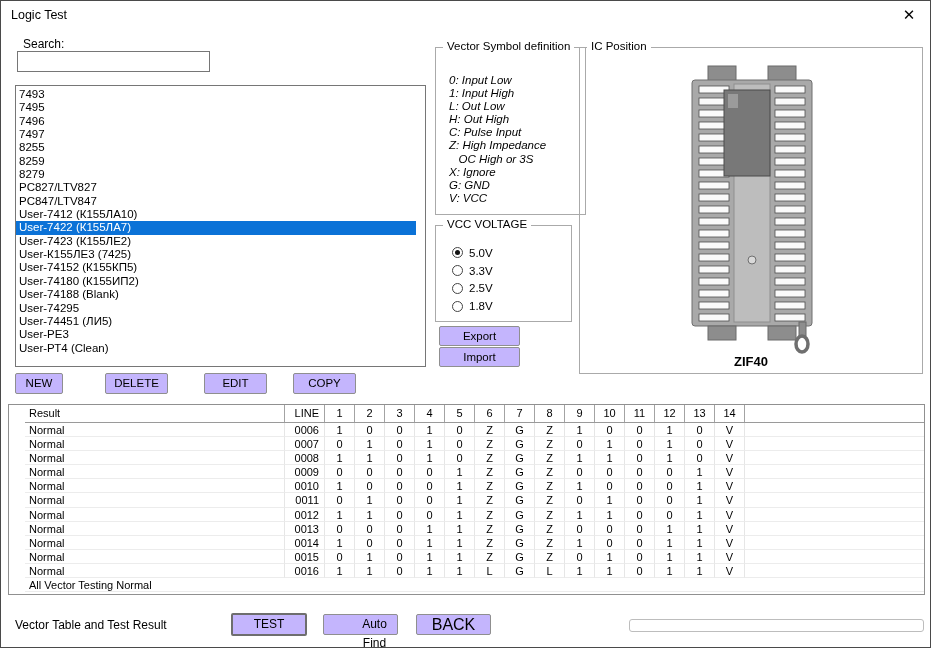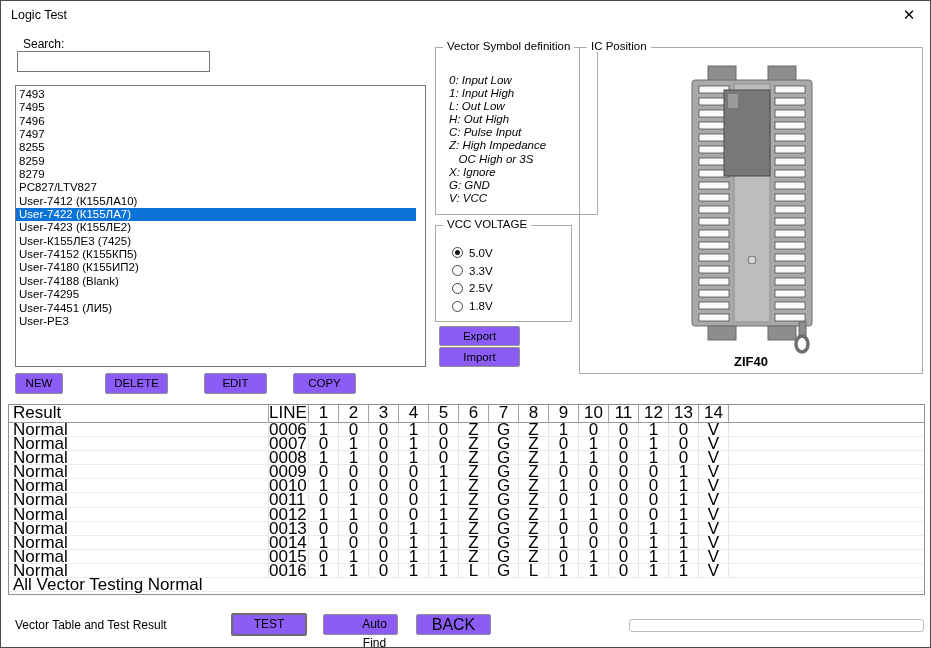--- a/index.html
+++ b/index.html
@@ -8,47 +8,47 @@
   
   #title{position:absolute;left:10px;top:7px;font-size:12.5px;}
   #close{position:absolute;right:10px;top:4px;width:22px;height:20px;text-align:center;font-size:15px;line-height:20px;cursor:pointer;}
   
   #search-input{position:absolute;left:16px;top:50px;width:193px;height:21px;border:1px solid #767676;box-sizing:border-box;font-size:12px;padding:1px 3px;font-family:"Liberation Sans",sans-serif;outline:none;}
   
   #chip-list{position:absolute;left:14px;top:84px;width:411px;height:282px;border:1px solid #767676;box-sizing:border-box;overflow:hidden;padding-top:2px;background:#fff;}
   .list-item{height:13.35px;line-height:13.5px;font-size:11.5px;padding-left:3px;white-space:nowrap;cursor:default;}
   .list-item.selected{background:#0b72d7;color:#fff;margin-right:9px;}
   
-  .btn{position:absolute;background:#8b5cf6;border:1px solid #8f8f8f;border-radius:2px;font-size:11.5px;text-align:center;cursor:pointer;box-sizing:border-box;}
+  .btn{position:absolute;background:#c4b5fd;border:1px solid #8f8f8f;border-radius:2px;font-size:11.5px;text-align:center;cursor:pointer;box-sizing:border-box;}
   #btn-new{left:14px;top:372px;width:48px;height:21px;line-height:19px;}
   #btn-delete{left:104px;top:372px;width:63px;height:21px;line-height:19px;}
   #btn-edit{left:203px;top:372px;width:63px;height:21px;line-height:19px;}
   #btn-copy{left:292px;top:372px;width:63px;height:21px;line-height:19px;}
   #btn-export{left:438px;top:325px;width:81px;height:20px;line-height:18px;}
   #btn-import{left:438px;top:346px;width:81px;height:20px;line-height:18px;}
   #btn-test{left:230px;top:612px;width:76px;height:23px;line-height:19px;border:2px solid #6e6e6e;font-size:12px;}
   #btn-autofind{left:322px;top:613px;width:75px;height:21px;line-height:19px;font-size:12px;padding-left:28px;}
   #btn-back{left:415px;top:613px;width:75px;height:21px;line-height:19px;font-size:16px;}
   
   .group{position:absolute;border:1px solid #aaaaaa;box-sizing:border-box;}
   .group-label{position:absolute;top:-8px;left:7px;background:#fff;padding:0 4px;font-size:11.5px;white-space:nowrap;}
-  #grp-symbols{left:434px;top:46px;width:163px;height:168px;}
+  #grp-symbols{left:434px;top:46px;width:151px;height:168px;}
   #symbol-lines{position:absolute;left:13px;top:26px;font-style:italic;}
   .sym-line{font-size:11.5px;line-height:13.1px;white-space:pre;}
   #grp-vcc{left:434px;top:224px;width:137px;height:97px;}
   #vcc-options{position:absolute;left:16px;top:18px;}
   .radio-row{display:flex;align-items:center;height:17.8px;font-size:11.5px;cursor:pointer;}
   .radio{display:inline-block;width:11px;height:11px;border:1px solid #444;border-radius:50%;margin-right:6px;box-sizing:border-box;background:#fff;position:relative;}
   .radio.checked::after{content:"";position:absolute;left:2px;top:2px;width:5px;height:5px;border-radius:50%;background:#111;}
   #grp-ic{left:578px;top:46px;width:344px;height:327px;text-decoration:underline;}
   #zif-svg{position:absolute;left:92px;top:16px;}
   #zif-label{position:absolute;left:0;top:306px;width:100%;text-align:center;font-weight:bold;font-size:13px;}
   
   #vector-table{position:absolute;left:7px;top:403px;width:917px;height:191px;border:1px solid #909090;box-sizing:border-box;overflow:hidden;background:#fff;}
-  .trow{display:flex;height:14.1px;line-height:14.1px;font-size:17px;}
+  .trow{display:flex;height:14.1px;line-height:14.1px;font-size:11px;margin-left:16px;}
   .trow.thead{height:17px;line-height:16px;border-bottom:1px solid #9a9a9a;}
   .hcell{box-sizing:border-box;border-right:1px solid #a3a3a3;}
   .tcell{box-sizing:border-box;border-right:1px solid #e6e6e6;border-bottom:1px solid #ececec;}
   .c-result{width:260px;padding-left:4px;text-align:left;}
   .c-line{width:40px;text-align:right;padding-right:5px;}
   .c-val{width:30px;text-align:center;}
   .c-fill{flex:1;border-right:none;}
   .c-summary{width:100%;padding-left:4px;border-right:none;}
   
   #footer-label{left:14px;top:617px;}
@@ -68,30 +68,32 @@
 
   <div id="chip-list">
       <div class="list-item">7493</div>
       <div class="list-item">7495</div>
       <div class="list-item">7496</div>
       <div class="list-item">7497</div>
       <div class="list-item">8255</div>
       <div class="list-item">8259</div>
       <div class="list-item">8279</div>
       <div class="list-item">PC827/LTV827</div>
+      <div class="list-item">PC847/LTV847</div>
       <div class="list-item">User-7412 (К155ЛА10)</div>
       <div class="list-item selected">User-7422 (К155ЛА7)</div>
       <div class="list-item">User-7423 (К155ЛЕ2)</div>
       <div class="list-item">User-К155ЛЕ3 (7425)</div>
       <div class="list-item">User-74152 (К155КП5)</div>
       <div class="list-item">User-74180 (К155ИП2)</div>
       <div class="list-item">User-74188 (Blank)</div>
       <div class="list-item">User-74295</div>
       <div class="list-item">User-74451 (ЛИ5)</div>
       <div class="list-item">User-РЕ3</div>
+      <div class="list-item">User-РТ4 (Clean)</div>
     </div>
 
   <div class="btn" id="btn-new">NEW</div>
   <div class="btn" id="btn-delete">DELETE</div>
   <div class="btn" id="btn-edit">EDIT</div>
   <div class="btn" id="btn-copy">COPY</div>
 
   <div class="group" id="grp-symbols">
     <div class="group-label">Vector Symbol definition</div>
     <div id="symbol-lines">

